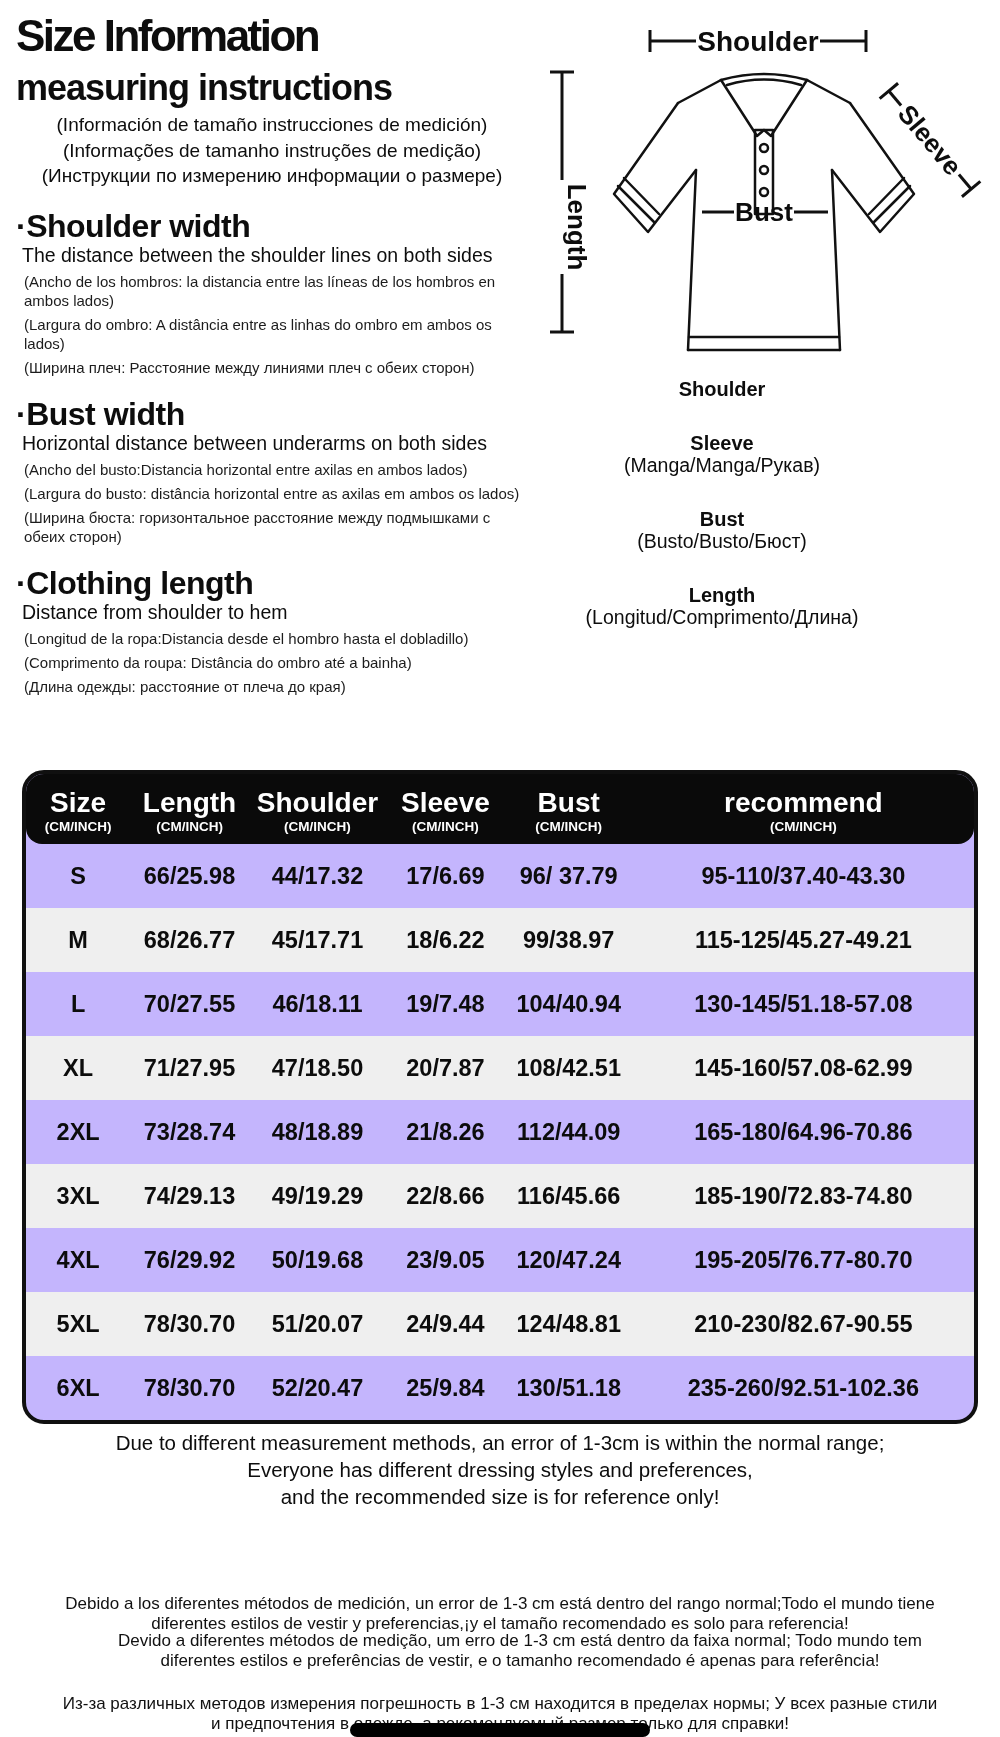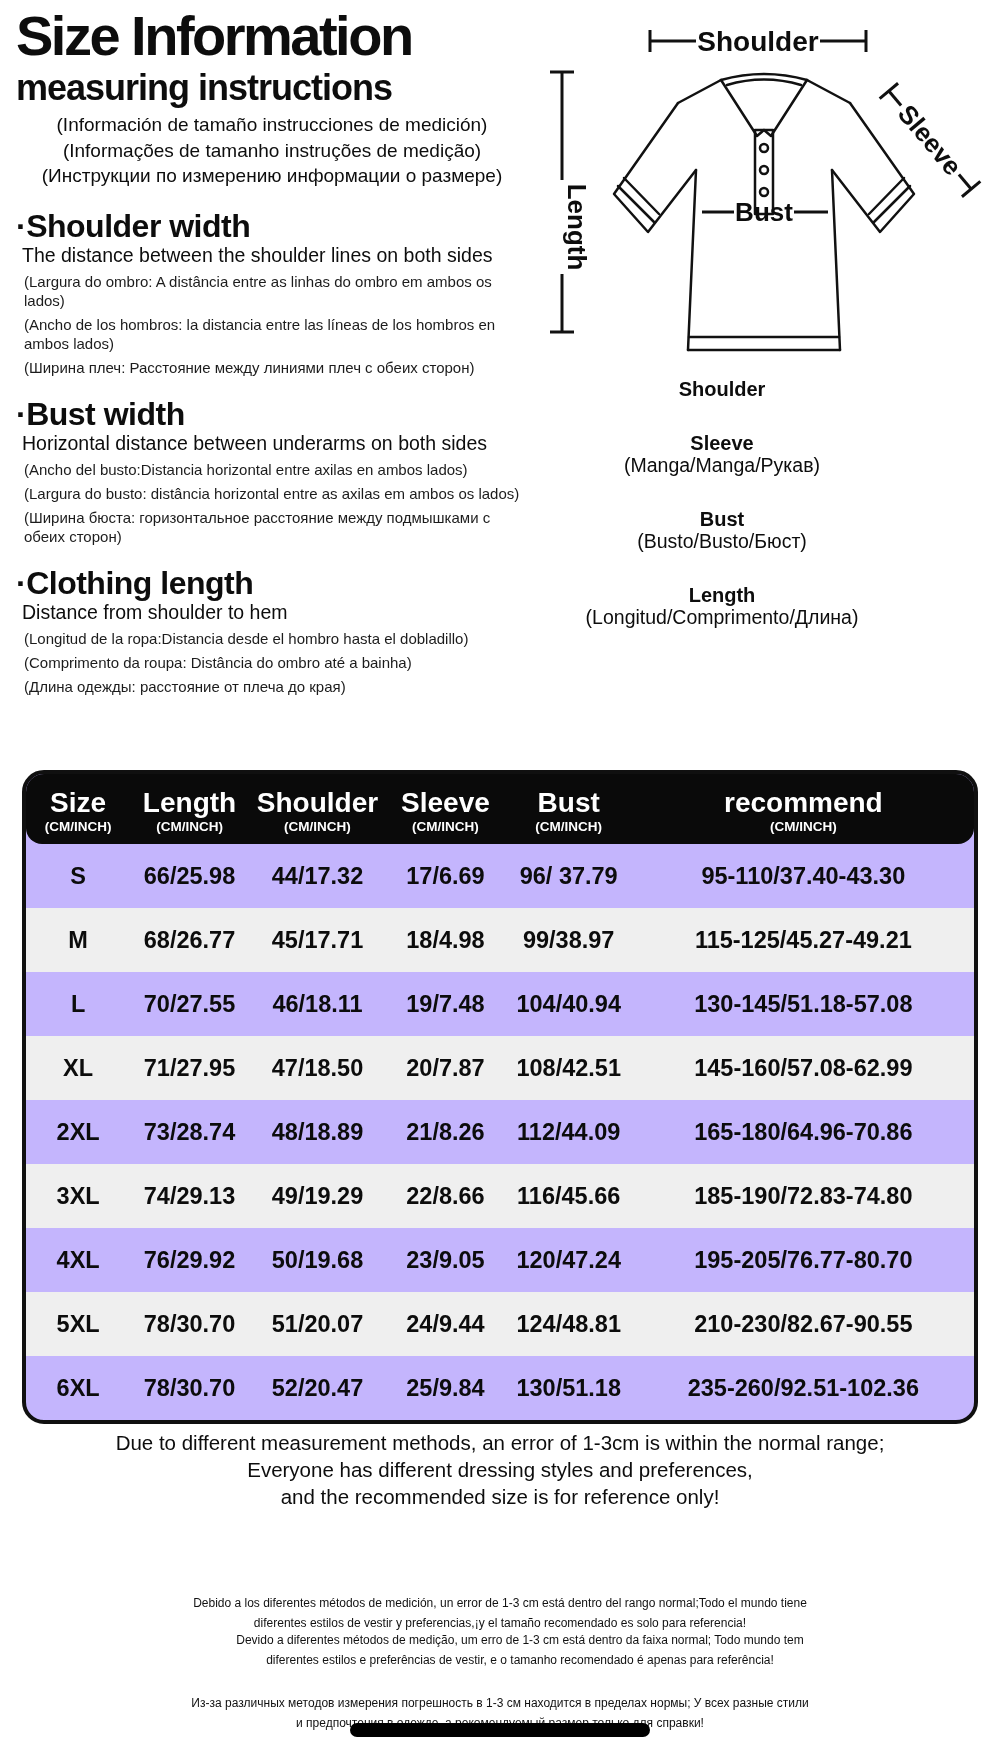--- a/index.html
+++ b/index.html
@@ -2,21 +2,21 @@
 <html><head>
 <meta charset="utf-8">
 <style>
   html,body{margin:0;padding:0;background:#fff;}
   .canvas{
     position:relative;width:1000px;height:1737px;background:#ffffff;overflow:hidden;
     font-family:"Liberation Sans","DejaVu Sans",sans-serif;color:#0d0d0d;
   }
   
   .intro{position:absolute;left:16px;top:4px;width:512px;}
-  .page-title{font-size:56px;font-weight:bold;letter-spacing:-2.5px;line-height:64px;margin:0;}
+  .page-title{font-size:44px;font-weight:bold;letter-spacing:-2.5px;line-height:64px;margin:0;}
   .page-subtitle{font-size:36px;font-weight:bold;letter-spacing:-1px;line-height:40px;margin:0 0 4px 0;}
   .intro-line{font-size:19px;line-height:25.5px;margin:0;text-align:center;}
   .measure-section{margin-top:21px;}
   .sec-heading{font-size:32px;font-weight:bold;line-height:33px;margin:0;letter-spacing:-0.5px;}
   .sec-desc{font-size:19.5px;line-height:23px;margin:1px 0 4px 6px;}
   .sec-trans{font-size:15px;line-height:19px;margin:5px 0 5px 8px;width:498px;color:#1c1c1c;}
   
   .diagram-col{position:absolute;left:528px;top:0;width:472px;}
   .legend{width:388px;text-align:center;margin-top:6px;}
   .legend-item{margin-bottom:32px;}
@@ -39,43 +39,43 @@
   tbody tr:nth-child(even){background:#efefef;}
   th:nth-child(1),td:nth-child(1){width:11%;}
   th:nth-child(2),td:nth-child(2){width:12.5%;}
   th:nth-child(3),td:nth-child(3){width:14.5%;}
   th:nth-child(4),td:nth-child(4){width:12.5%;}
   th:nth-child(5),td:nth-child(5){width:13.5%;}
   th:nth-child(6),td:nth-child(6){width:36%;}
   
   .footer-en{position:absolute;left:0;top:1429px;width:1000px;text-align:center;
     font-size:20.5px;font-weight:normal;line-height:27px;}
-  .footer-small{position:absolute;left:0;width:1000px;text-align:center;font-size:12px;line-height:19.5px;color:#111;}
+  .footer-small{position:absolute;left:0;width:1000px;text-align:center;font-size:17px;line-height:19.5px;color:#111;}
   .footer-es{top:1594px;}
   .footer-pt{top:1631px;padding-left:20px;}
   .footer-ru{top:1694px;}
   .home-indicator{position:absolute;left:350px;top:1723px;width:300px;height:14px;background:#000;border-radius:7px;}
 </style>
 </head>
 <body>
 
 <div class="canvas">
 
   <div class="intro">
     <h1 class="page-title">Size Information</h1>
     <h2 class="page-subtitle">measuring instructions</h2>
     <p class="intro-line">(Información de tamaño instrucciones de medición)</p>
     <p class="intro-line">(Informações de tamanho instruções de medição)</p>
     <p class="intro-line">(Инструкции по измерению информации о размере)</p>
 
     <section class="measure-section">
       <h3 class="sec-heading"><span>·</span><span>Shoulder width</span></h3>
       <p class="sec-desc">The distance between the shoulder lines on both sides</p>
+      <p class="sec-trans">(Ancho de los hombros: la distancia entre las líneas de los hombros en ambos lados)</p>
       <p class="sec-trans">(Largura do ombro: A distância entre as linhas do ombro em ambos os lados)</p>
-      <p class="sec-trans">(Ancho de los hombros: la distancia entre las líneas de los hombros en ambos lados)</p>
       <p class="sec-trans">(Ширина плеч: Расстояние между линиями плеч с обеих сторон)</p>
     </section>
 
     <section class="measure-section">
       <h3 class="sec-heading"><span>·</span><span>Bust width</span></h3>
       <p class="sec-desc">Horizontal distance between underarms on both sides</p>
       <p class="sec-trans">(Ancho del busto:Distancia horizontal entre axilas en ambos lados)</p>
       <p class="sec-trans">(Largura do busto: distância horizontal entre as axilas em ambos os lados)</p>
       <p class="sec-trans">(Ширина бюста: горизонтальное расстояние между подмышками с обеих сторон)</p>
     </section>
@@ -208,21 +208,21 @@
             <td>66/25.98</td>
             <td>44/17.32</td>
             <td>17/6.69</td>
             <td>96/ 37.79</td>
             <td>95-110/37.40-43.30</td>
           </tr>
           <tr>
             <td>M</td>
             <td>68/26.77</td>
             <td>45/17.71</td>
-            <td>18/4.98</td>
+            <td>18/6.22</td>
             <td>99/38.97</td>
             <td>115-125/45.27-49.21</td>
           </tr>
           <tr>
             <td>L</td>
             <td>70/27.55</td>
             <td>46/18.11</td>
             <td>19/7.48</td>
             <td>104/40.94</td>
             <td>130-145/51.18-57.08</td>

